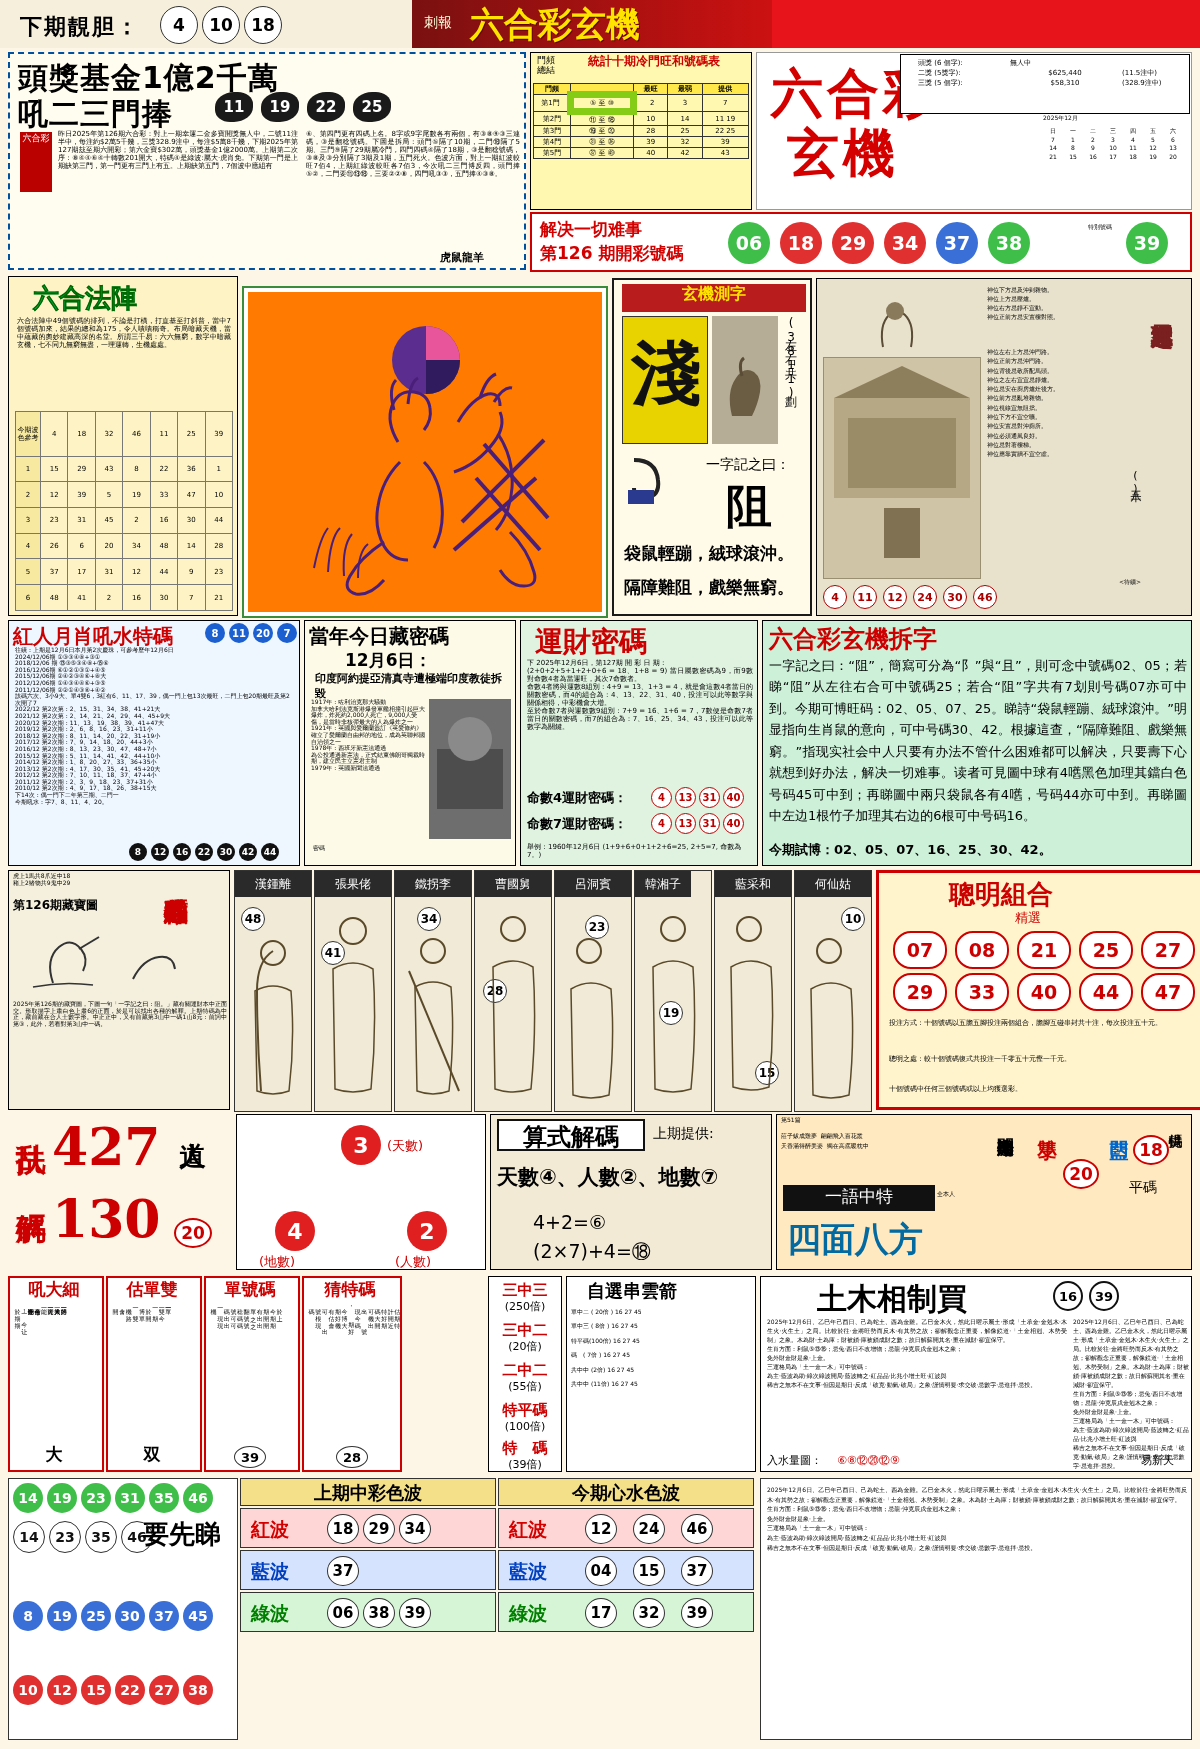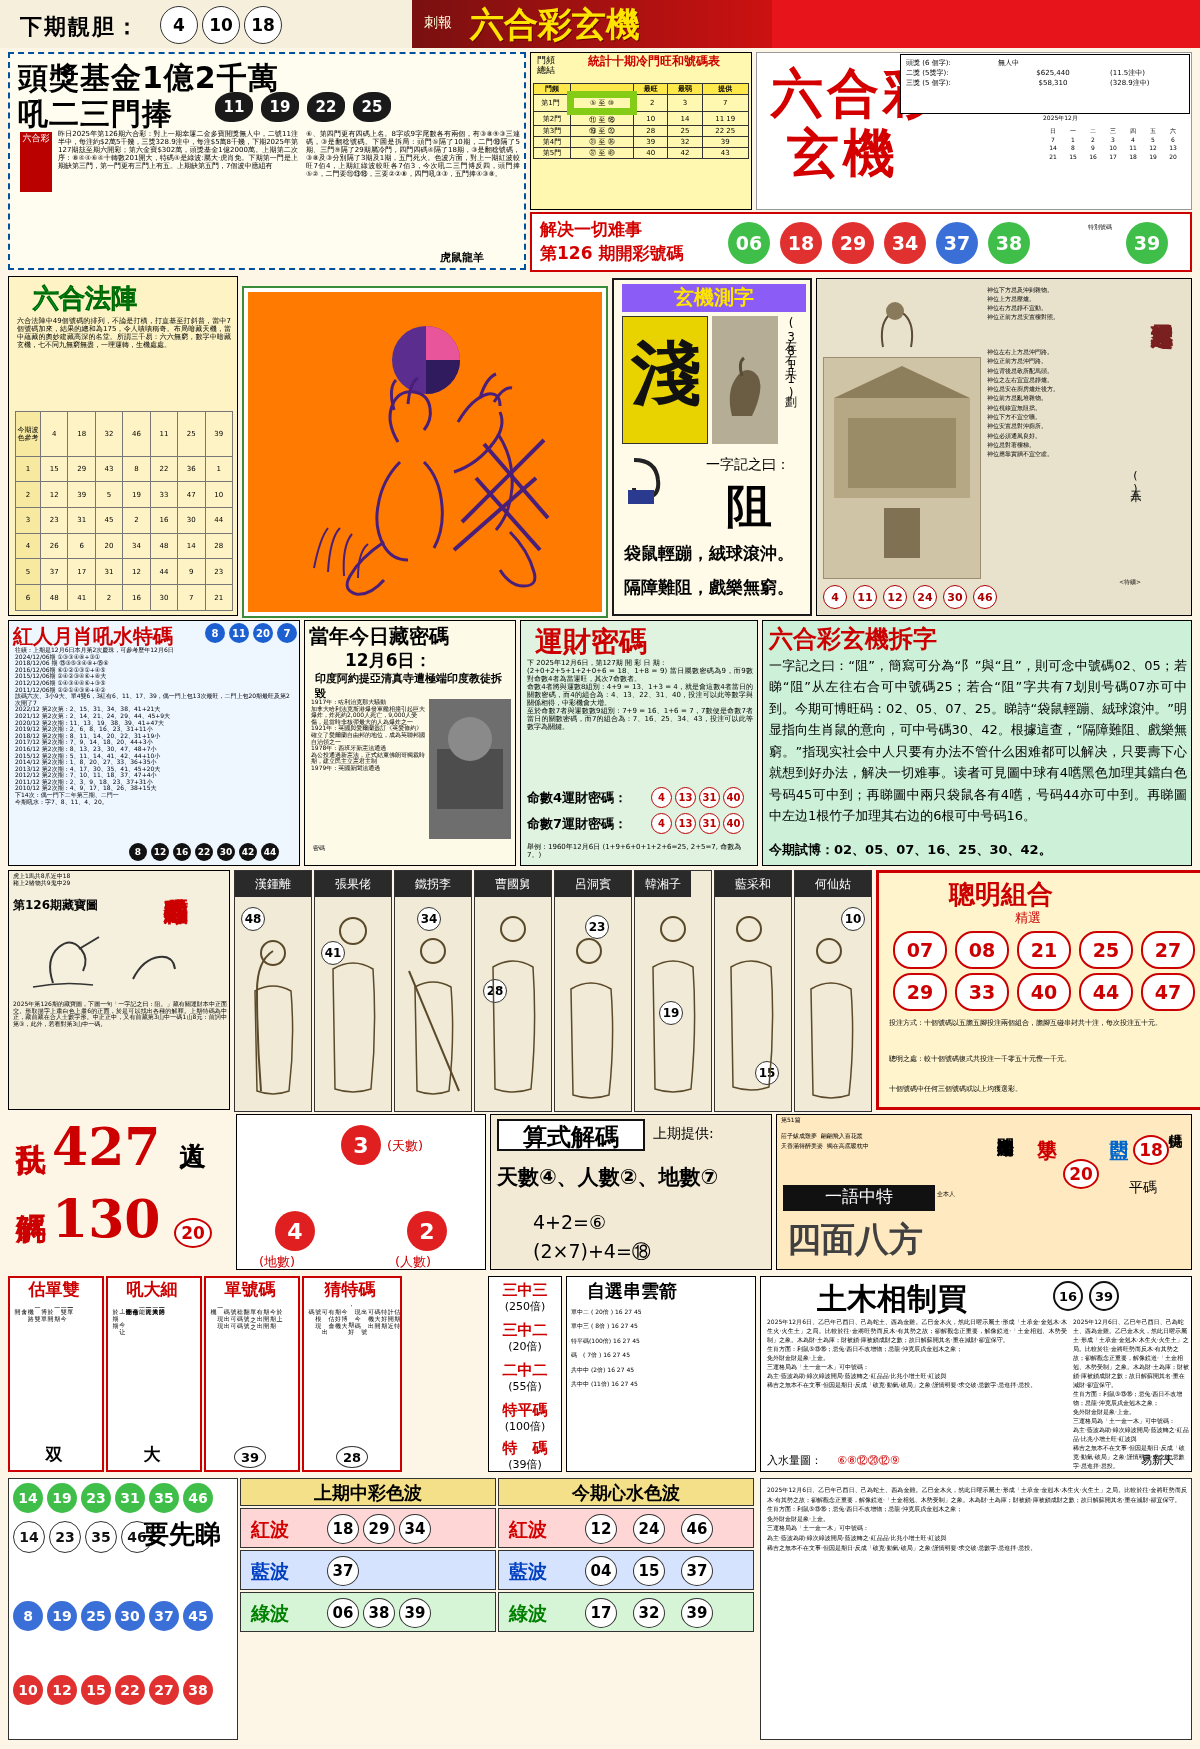--- a/index.html
+++ b/index.html
@@ -140,21 +140,21 @@
               <td>18</td>
               <td>19</td>
               <td>20</td>
             </tr>
       </tbody>
         </table>
     </div>
   </div>
 
   <div class="abs bd" style="left:900px;top:54px;width:290px;height:60px;background:#fff;">
-    <table class="abs tiny" style="left:4px;top:3px;width:280px;">
+    <table class="abs tiny" style="left:16px;top:3px;width:280px;">
       <tbody>
           <tr>
             <td style="width:90px;">頭獎 (6 個字):</td>
             <td style="width:110px;text-align:left;">無人中</td>
             <td></td>
           </tr>
       <tr>
             <td>二獎 (5獎字):</td>
             <td style="text-align:center;">$625,440</td>
             <td>(11.5注中)</td>
@@ -294,21 +294,21 @@
       <g stroke="#4a1f7a" stroke-width="2" fill="none">
         <path d="M66 276 q6 -30 14 -40"></path>
           <path d="M80 280 q2 -34 12 -44"></path>
         <path d="M96 284 q-2 -30 8 -42"></path>
           <path d="M110 286 q0 -26 10 -34"></path>
       </g>
     </svg>
   </div>
 
   <div class="abs bd" style="left:612px;top:278px;width:200px;height:338px;background:#fffbe8;border:2px solid #1a1a1a;">
-    <div class="abs" style="left:8px;top:4px;width:184px;height:28px;background:#8b5cf6;color:#ffe400;font-size:20px;font-weight:bold;text-align:center;">玄機測字</div>
+    <div class="abs" style="left:8px;top:4px;width:184px;height:28px;background:#b91c1c;color:#ffe400;font-size:16px;font-weight:bold;text-align:center;">玄機測字</div>
     <div class="abs" style="left:8px;top:36px;width:86px;height:128px;background:#e8d200;border:1px solid #333;">
       <div class="abs" style="left:8px;top:10px;font-size:70px;font-weight:bold;color:#111;">淺</div>
     </div>
     <div class="abs" style="left:98px;top:36px;width:66px;height:128px;background:#c9c0a8;">
       <svg width="66" height="128" viewBox="0 0 66 128">
           <rect width="66" height="128" fill="#b5ad96"></rect>
           <path d="M20 100 q-6 -24 4 -38 q8 -12 18 -6 q8 6 6 20 q-2 12 -8 24z" fill="#6b5d44"></path>
           <path d="M30 60 q-4 -14 2 -18" stroke="#5a4c36" stroke-width="3" fill="none"></path>
         </svg>
     </div>
@@ -603,55 +603,55 @@
     <div class="abs" style="left:42px;top:96px;font-size:19px;">4+2=⑥</div>
     <div class="abs" style="left:42px;top:124px;font-size:19px;">(2×7)+4=⑱</div>
   </div>
 
   <div class="abs bd" style="left:776px;top:1114px;width:416px;height:156px;background:#ffe9c0;">
     <div class="abs xtiny" style="left:4px;top:2px;">第51篇</div>
     <div class="abs xtiny" style="left:4px;top:16px;width:172px;white-space:pre-wrap;line-height:1.6;">莊子鲅成難夢  翩翩飛入百花叢
 天香滿得醉美姿  獨在高底暖枕中</div>
     <div class="abs" style="left:6px;top:70px;width:152px;height:26px;background:#111;color:#fff;font-size:17px;text-align:center;">一語中特</div>
     <div class="abs xtiny" style="left:160px;top:76px;">全本人</div>
-    <div class="abs" style="left:10px;top:102px;font-size:34px;font-weight:bold;color:#404040;">四面八方</div>
+    <div class="abs" style="left:10px;top:102px;font-size:34px;font-weight:bold;color:#0369a1;">四面八方</div>
     <div class="abs vert" style="left:218px;top:10px;font-size:17px;font-weight:bold;">今期開边瓣</div>
     <div class="abs vert" style="left:258px;top:10px;font-size:19px;font-weight:bold;color:#c00;">雙小</div>
     <div class="abs ball ctr" style="left:286px;top:44px;width:36px;height:30px;font-size:17px;border:2px solid #c00;color:#c00;">20</div>
     <div class="abs vert" style="left:330px;top:10px;font-size:19px;font-weight:bold;color:#06c;">藍門</div>
     <div class="abs ball ctr" style="left:356px;top:20px;width:36px;height:30px;font-size:17px;border:2px solid #c00;color:#c00;">18</div>
     <div class="abs" style="left:352px;top:64px;font-size:14px;">平碼</div>
     <div class="abs vert" style="left:390px;top:8px;font-size:14px;">提供特碼</div>
   </div>
 
   <div class="abs" style="left:8px;top:1276px;width:476px;height:196px;display:flex;gap:2px;">
+    <div style="width:92px;border:2px solid #c00;background:#fff;position:relative;">
+      <div class="abs" style="left:0;top:0;width:88px;text-align:center;font-size:17px;font-weight:bold;color:#c00;">吼大細</div>
+      <div class="abs xtiny vert" style="left:4px;top:26px;height:140px;white-space:pre-wrap;">博一好的一
+一大大摊又
+一大一可能
+一能
+可今会佔市
+也期开计期
+！一 今 让
+於 期 期</div>
+      <div class="abs" style="left:0;bottom:4px;width:88px;text-align:center;font-size:17px;font-weight:bold;">大</div>
+    </div>
     <div style="width:92px;border:2px solid #c00;background:#fff;position:relative;">
       <div class="abs" style="left:0;top:0;width:88px;text-align:center;font-size:17px;font-weight:bold;color:#c00;">估單雙</div>
       <div class="abs xtiny vert" style="left:4px;top:26px;height:140px;white-space:pre-wrap;">一單一
 一雙 今
 一 期
 於 開
 博 單
 一 雙
 機 路
 會 ，
 開</div>
       <div class="abs" style="left:0;bottom:4px;width:88px;text-align:center;font-size:17px;font-weight:bold;">双</div>
-    </div>
-    <div style="width:92px;border:2px solid #c00;background:#fff;position:relative;">
-      <div class="abs" style="left:0;top:0;width:88px;text-align:center;font-size:17px;font-weight:bold;color:#c00;">吼大細</div>
-      <div class="abs xtiny vert" style="left:4px;top:26px;height:140px;white-space:pre-wrap;">博一好的一
-一大大摊又
-一大一可能
-一能
-可今会佔市
-也期开计期
-！一 今 让
-於 期 期</div>
-      <div class="abs" style="left:0;bottom:4px;width:88px;text-align:center;font-size:17px;font-weight:bold;">大</div>
     </div>
     <div style="width:92px;border:2px solid #c00;background:#fff;position:relative;">
       <div class="abs" style="left:0;top:0;width:88px;text-align:center;font-size:17px;font-weight:bold;color:#c00;">單號碼</div>
       <div class="abs xtiny vert" style="left:4px;top:26px;height:140px;white-space:pre-wrap;">於 上 一
 今 期 期
 期 開 開
 有 出 出
 單 之 之
 翻 號 號
 稔 碼 碼

